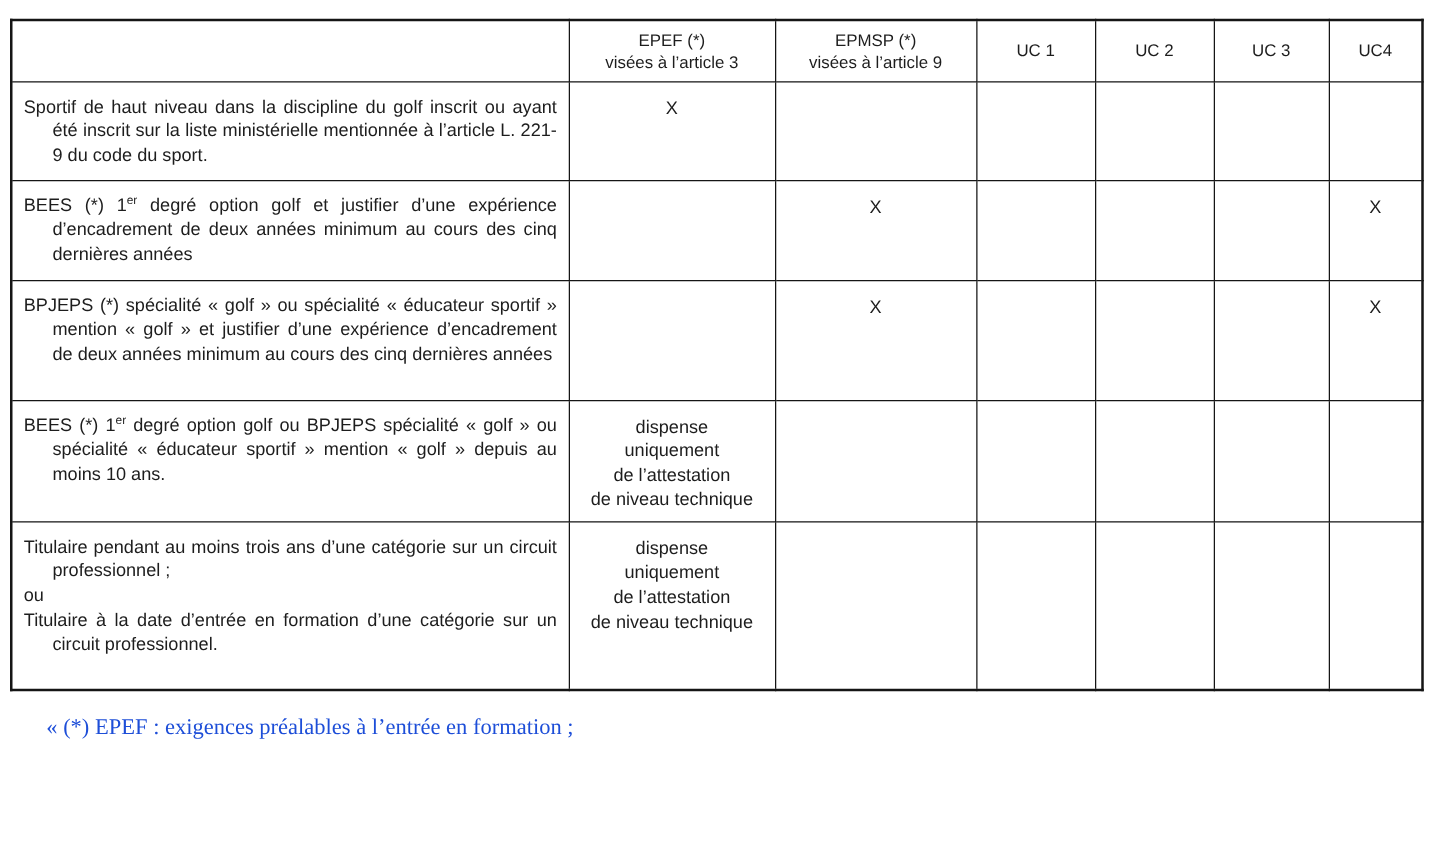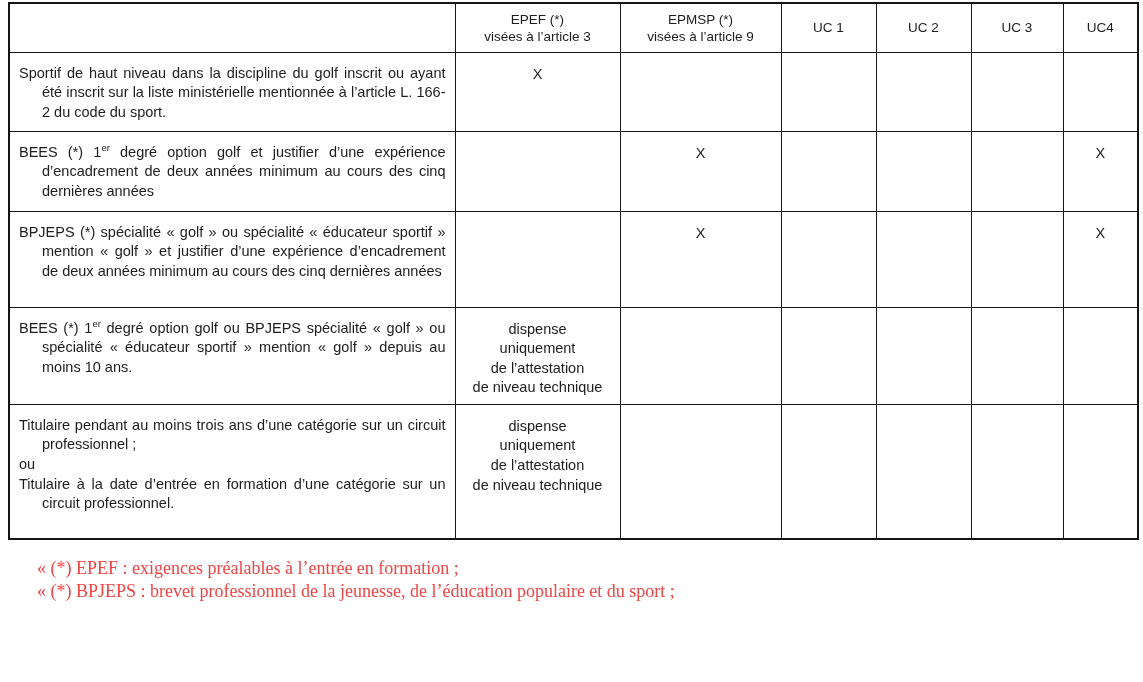--- a/index.html
+++ b/index.html
@@ -6,21 +6,21 @@
   html, body {
     margin: 0;
     padding: 0;
     width: 1143px;
     height: 682px;
     background: #ffffff;
     color: #1d1d1d;
     font-family: "Liberation Sans", sans-serif;
     overflow: hidden;
   }
-  .page { padding: 2px 6px 0 8px; }
+  .page { padding: 15px 6px 0 8px; }
 
   table.grid {
     border-collapse: collapse;
     table-layout: fixed;
     width: 1129px;
     border: 2px solid #151515;
   }
   table.grid th, table.grid td {
     border: 1px solid #151515;
     overflow: hidden;
@@ -62,21 +62,21 @@
   tr.r2 { height: 80px; }
   tr.r3 { height: 96px; }
   tr.r4 { height: 95px; }
   tr.r5 { height: 135px; }
 
   .footnotes {
     margin: 17px 0 0 29px;
     font-family: "Liberation Serif", serif;
     font-size: 18px;
     line-height: 22.4px;
-    color: #ef4444;
+    color: #1d4ed8;
   }
   .fn { white-space: nowrap; }
 </style>
 </head>
 <body>
 
 <div class="page">
 
   <table class="grid">
     <colgroup>
@@ -98,21 +98,21 @@
         <th>UC 1</th>
         <th>UC 2</th>
         <th>UC 3</th>
         <th>UC4</th>
       </tr>
     </thead>
     <tbody>
 
       <tr class="r1">
         <td class="label-cell">
-          <div class="hang">Sportif de haut niveau dans la discipline du golf inscrit ou ayant été inscrit sur la liste ministérielle mentionnée à l’article L. 166-2 du code du sport.</div>
+          <div class="hang">Sportif de haut niveau dans la discipline du golf inscrit ou ayant été inscrit sur la liste ministérielle mentionnée à l’article L. 221-9 du code du sport.</div>
         </td>
         <td class="mark-cell">X</td>
         <td class="mark-cell"></td>
         <td class="mark-cell"></td>
         <td class="mark-cell"></td>
         <td class="mark-cell"></td>
         <td class="mark-cell"></td>
       </tr>
 
       <tr class="r2">
@@ -169,16 +169,15 @@
         <td class="mark-cell"></td>
         <td class="mark-cell"></td>
         <td class="mark-cell"></td>
       </tr>
 
     </tbody>
   </table>
 
   <div class="footnotes">
     <div class="fn">« (*) EPEF : exigences préalables à l’entrée en formation ;</div>
-    <div class="fn">« (*) BPJEPS : brevet professionnel de la jeunesse, de l’éducation populaire et du sport ;</div>
   </div>
 
 </div>
 
 </body></html>

